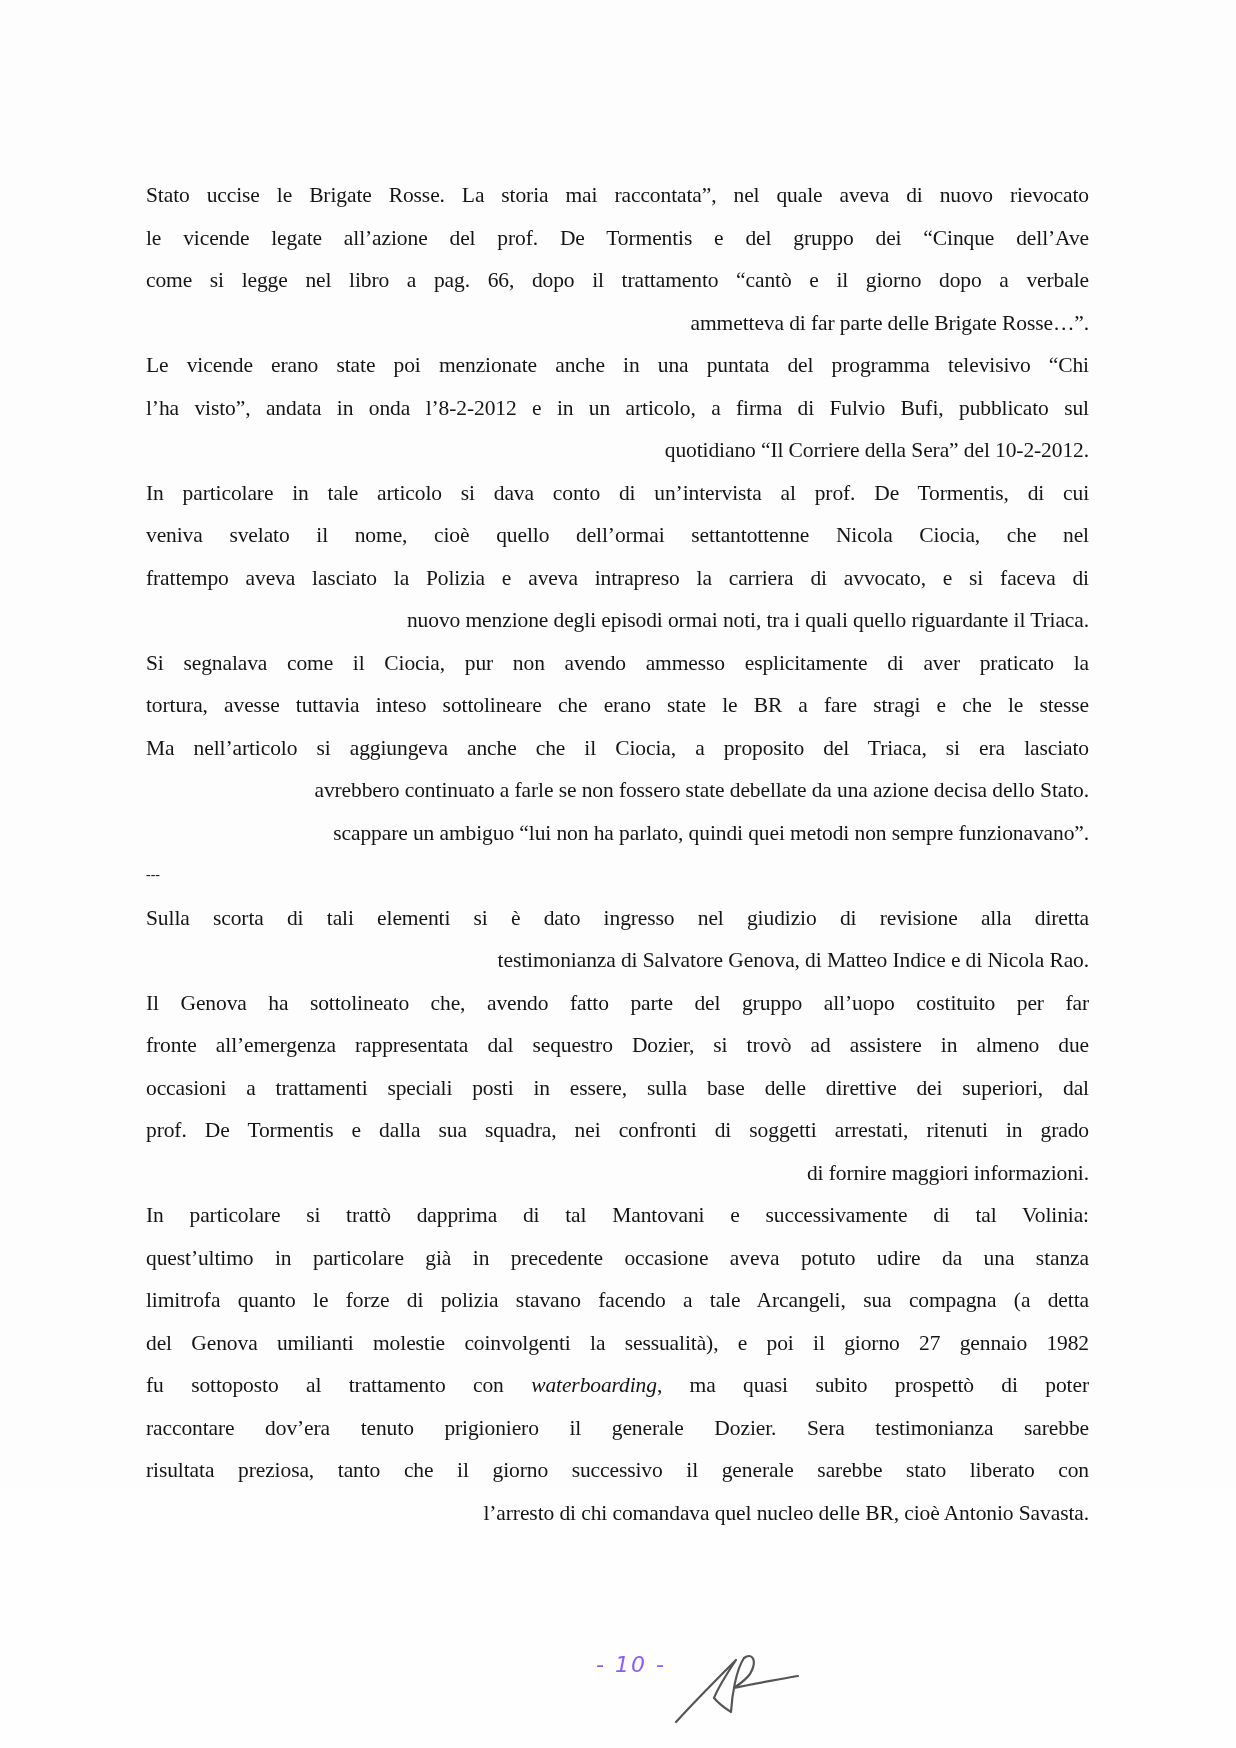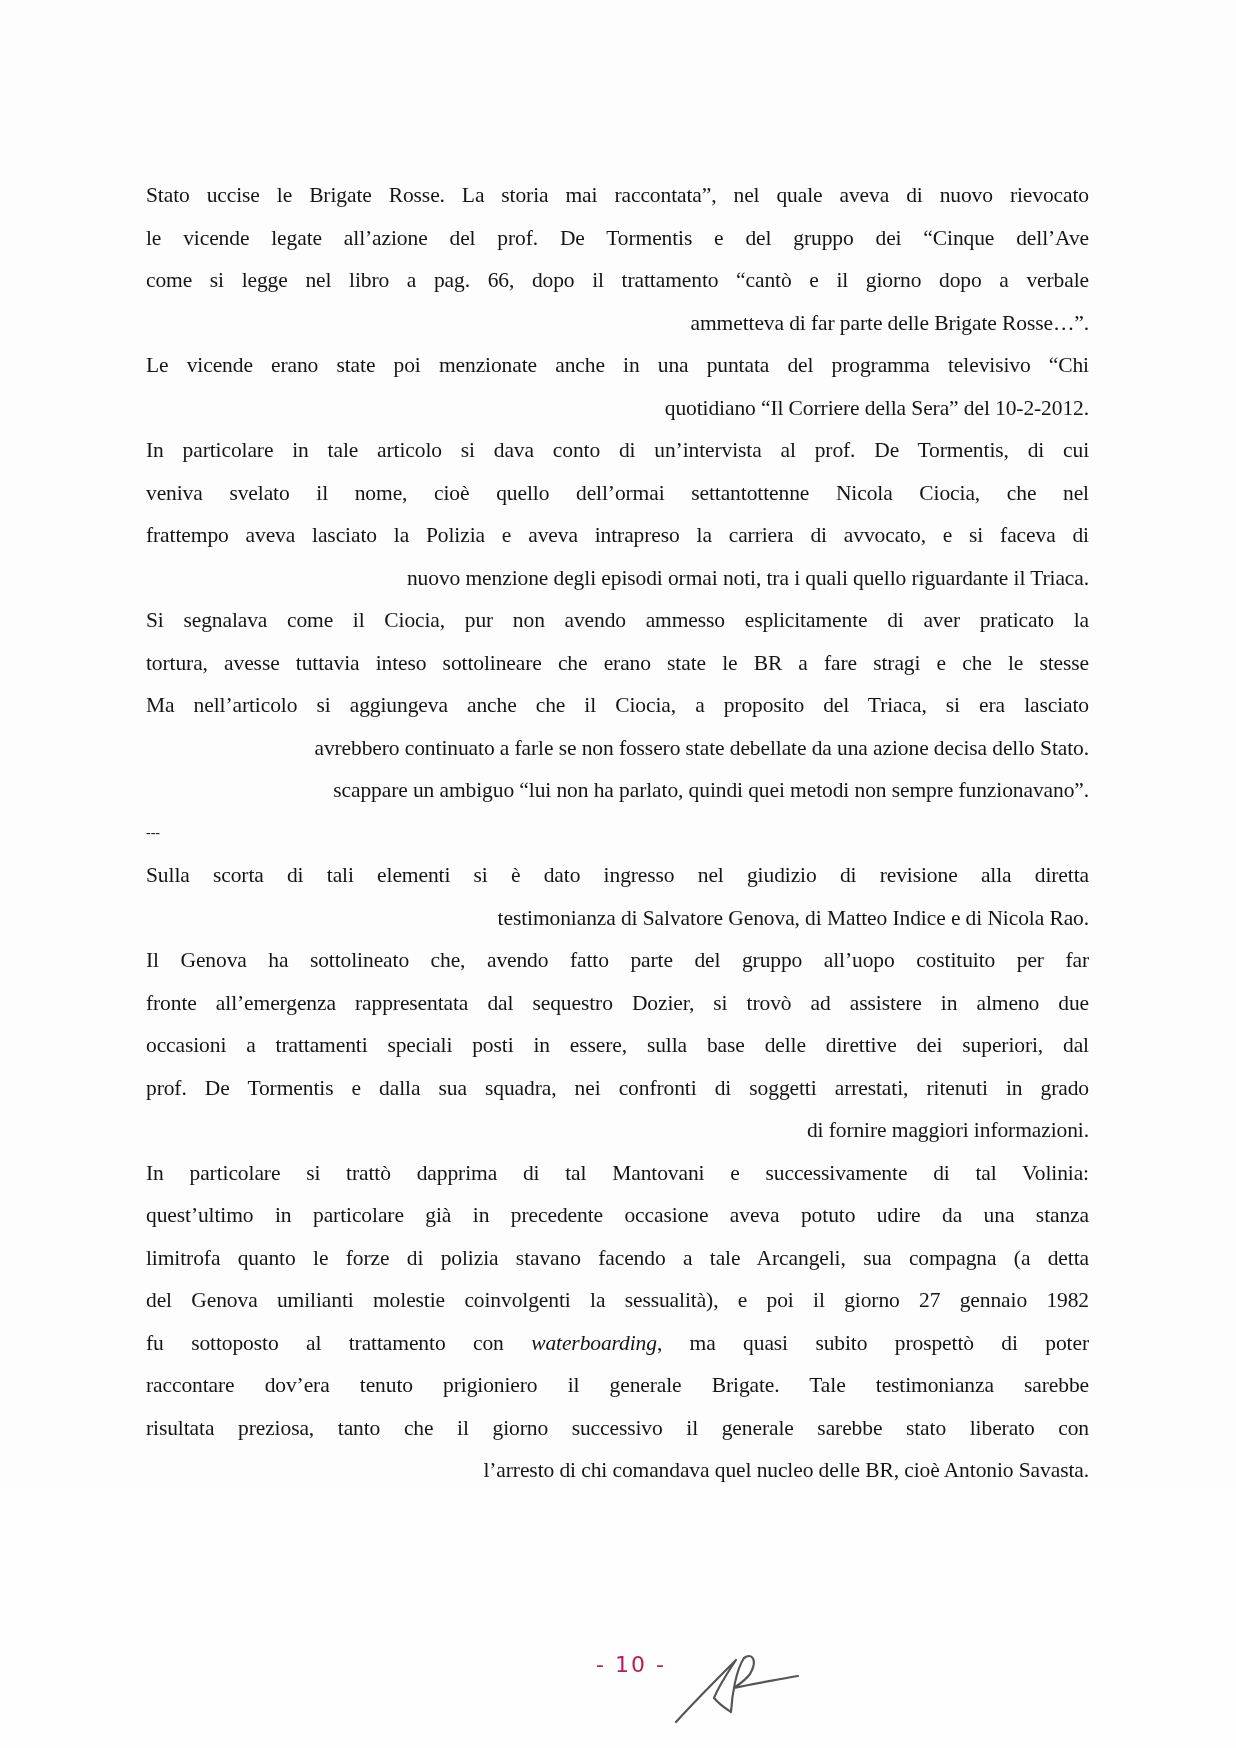--- a/index.html
+++ b/index.html
@@ -57,39 +57,41 @@
       top: 1640px;
       width: 220px;
       height: 90px;
     }
     .page-num {
       position: absolute;
       left: 0px;
       top: 12px;
       font-family: "DejaVu Sans", sans-serif;
       font-size: 22px;
-      color: #be185d;
+      color: #8b5cf6;
+      font-style: italic;
       letter-spacing: 2px;
     }
     .signature {
       position: absolute;
       left: 70px;
       top: 0px;
     }
   </style>
 </head>
 <body>
 
 <div class="page">
   <div class="body-text" id="body-text">
       <span class="line j">Stato uccise le Brigate Rosse. La storia mai raccontata”, nel quale aveva di nuovo rievocato</span>
       <span class="line j">le vicende legate all’azione del prof. De Tormentis e del gruppo dei “Cinque dell’Ave</span>
       <span class="line j">come si legge nel libro a pag. 66, dopo il trattamento “cantò e il giorno dopo a verbale</span>
       <span class="line l">ammetteva di far parte delle Brigate Rosse…”.</span>
       <span class="line j">Le vicende erano state poi menzionate anche in una puntata del programma televisivo “Chi</span>
+      <span class="line j">l’ha visto”, andata in onda l’8-2-2012 e in un articolo, a firma di Fulvio Bufi, pubblicato sul</span>
       <span class="line l">quotidiano “Il Corriere della Sera” del 10-2-2012.</span>
       <span class="line j">In particolare in tale articolo si dava conto di un’intervista al prof. De Tormentis, di cui</span>
       <span class="line j">veniva svelato il nome, cioè quello dell’ormai settantottenne Nicola Ciocia, che nel</span>
       <span class="line j">frattempo aveva lasciato la Polizia e aveva intrapreso la carriera di avvocato, e si faceva di</span>
       <span class="line l">nuovo menzione degli episodi ormai noti, tra i quali quello riguardante il Triaca.</span>
       <span class="line j">Si segnalava come il Ciocia, pur non avendo ammesso esplicitamente di aver praticato la</span>
       <span class="line j">tortura, avesse tuttavia inteso sottolineare che erano state le BR a fare stragi e che le stesse</span>
       <span class="line j">Ma nell’articolo si aggiungeva anche che il Ciocia, a proposito del Triaca, si era lasciato</span>
       <span class="line l">avrebbero continuato a farle se non fossero state debellate da una azione decisa dello Stato.</span>
       <span class="line l">scappare un ambiguo “lui non ha parlato, quindi quei metodi non sempre funzionavano”.</span>
@@ -99,21 +101,21 @@
       <span class="line j">Il Genova ha sottolineato che, avendo fatto parte del gruppo all’uopo costituito per far</span>
       <span class="line j">fronte all’emergenza rappresentata dal sequestro Dozier, si trovò ad assistere in almeno due</span>
       <span class="line j">occasioni a trattamenti speciali posti in essere, sulla base delle direttive dei superiori, dal</span>
       <span class="line j">prof. De Tormentis e dalla sua squadra, nei confronti di soggetti arrestati, ritenuti in grado</span>
       <span class="line l">di fornire maggiori informazioni.</span>
       <span class="line j">In particolare si trattò dapprima di tal Mantovani e successivamente di tal Volinia:</span>
       <span class="line j">quest’ultimo in particolare già in precedente occasione aveva potuto udire da una stanza</span>
       <span class="line j">limitrofa quanto le forze di polizia stavano facendo a tale Arcangeli, sua compagna (a detta</span>
       <span class="line j">del Genova umilianti molestie coinvolgenti la sessualità), e poi il giorno 27 gennaio 1982</span>
       <span class="line j"><span>fu sottoposto al trattamento con </span><em>waterboarding</em><span>, ma quasi subito prospettò di poter</span></span>
-      <span class="line j">raccontare dov’era tenuto prigioniero il generale Brigate. Tale testimonianza sarebbe</span>
+      <span class="line j">raccontare dov’era tenuto prigioniero il generale Dozier. Sera testimonianza sarebbe</span>
       <span class="line j">risultata preziosa, tanto che il giorno successivo il generale sarebbe stato liberato con</span>
       <span class="line l">l’arresto di chi comandava quel nucleo delle BR, cioè Antonio Savasta.</span>
     </div>
 
   <div class="footer">
     <span class="page-num">- 10 -</span>
     <svg class="signature" width="140" height="90" viewBox="0 0 140 90">
       <path d="M10 82 C 30 60, 55 35, 70 20 C 60 35, 52 48, 48 58 C 55 66, 62 70, 65 72 C 66 55, 70 30, 78 18 C 86 12, 92 20, 84 34 C 78 42, 70 46, 68 48 C 85 44, 110 40, 132 36" fill="none" stroke="#555" stroke-width="2.2" stroke-linecap="round" stroke-linejoin="round"></path>
     </svg>
   </div>

